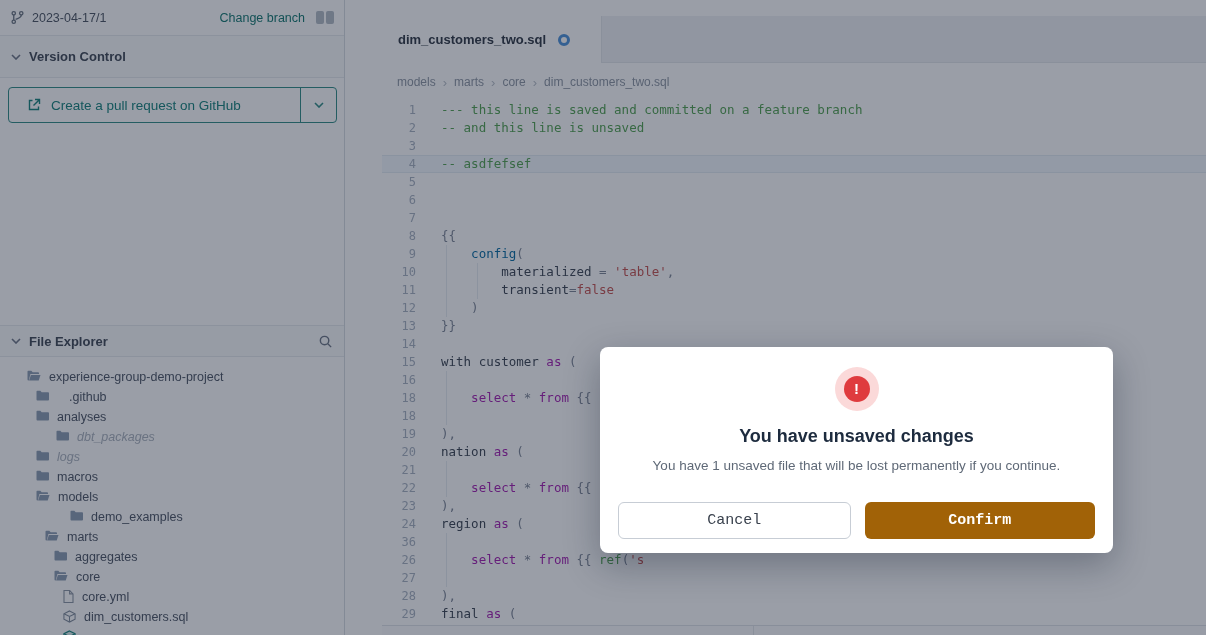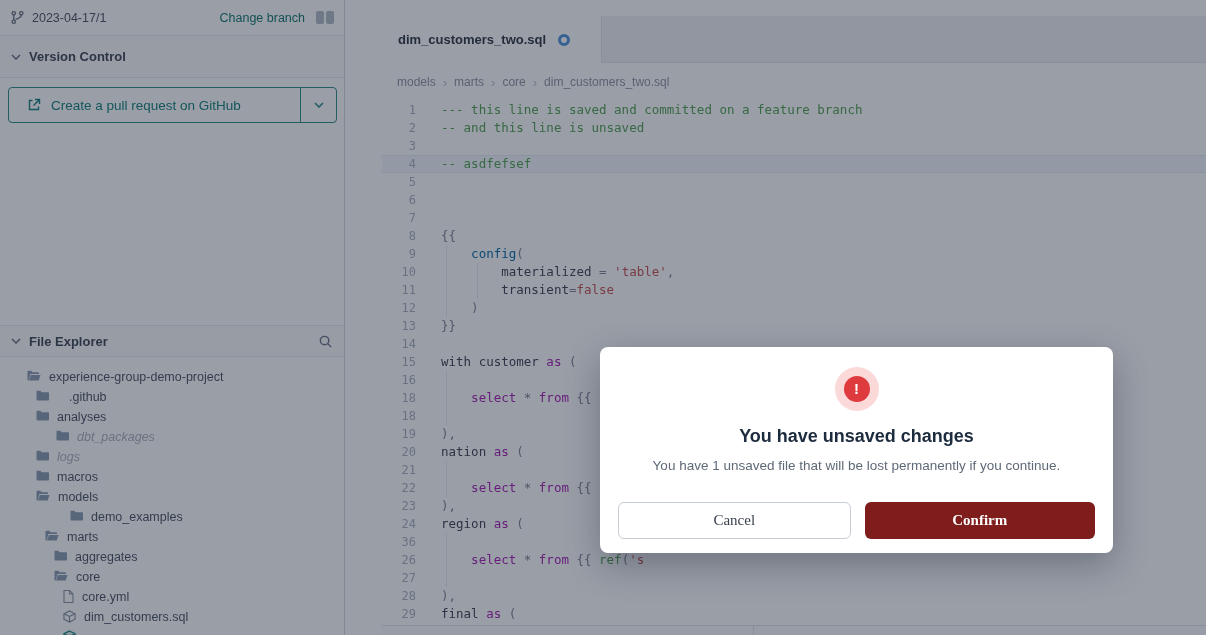--- a/index.html
+++ b/index.html
@@ -54,23 +54,23 @@
   .result-tabs { display: flex; margin-left: 38px; margin-top: 9px; gap: 36px; }
   .result-tab { font-size: 13px; color: #7b8594; cursor: pointer; }
   
   .overlay { position: absolute; inset: 0; background: rgba(26, 34, 55, 0.44); z-index: 50; }
   .modal { position: absolute; left: 600px; top: 347px; width: 513px; height: 206px; background: #fff; border-radius: 8px; box-shadow: 0 12px 36px rgba(10,20,40,0.3); z-index: 60; text-align: center; }
   .modal-icon { width: 44px; height: 44px; border-radius: 50%; background: #fbd9d9; margin: 20px auto 0; display: flex; align-items: center; justify-content: center; }
   .modal-icon-inner { width: 26px; height: 26px; border-radius: 50%; background: #df3b3e; color: #fff; font-weight: 700; font-size: 15px; line-height: 26px; }
   .modal-title { margin-top: 15px; font-size: 18px; font-weight: 700; color: #1d2b3e; }
   .modal-body { margin-top: 11px; font-size: 13.5px; color: #5f6977; }
   .modal-actions { position: absolute; left: 18px; right: 18px; top: 155px; display: flex; gap: 14px; }
-  .btn { flex: 1; height: 37px; border-radius: 6px; font-size: 15px; font-family: Liberation Serif, serif; cursor: pointer; }
+  .btn { flex: 1; height: 37px; border-radius: 6px; font-size: 15px; font-family: Liberation Mono, monospace; cursor: pointer; }
   .btn-cancel { border: 1px solid #c7cdd5; background: #fff; color: #39414d; }
-  .btn-confirm { border: none; background: #7f1d1d; color: #fff; font-weight: 600; }
+  .btn-confirm { border: none; background: #a16207; color: #fff; font-weight: 600; }
 </style>
 </head>
 <body>
 
 <div class="app">
 
   <div class="sidebar">
 
     <div class="branch-bar">
       <svg width="15" height="15" viewBox="0 0 16 16" fill="none" stroke="#68727f" stroke-width="1.4">

